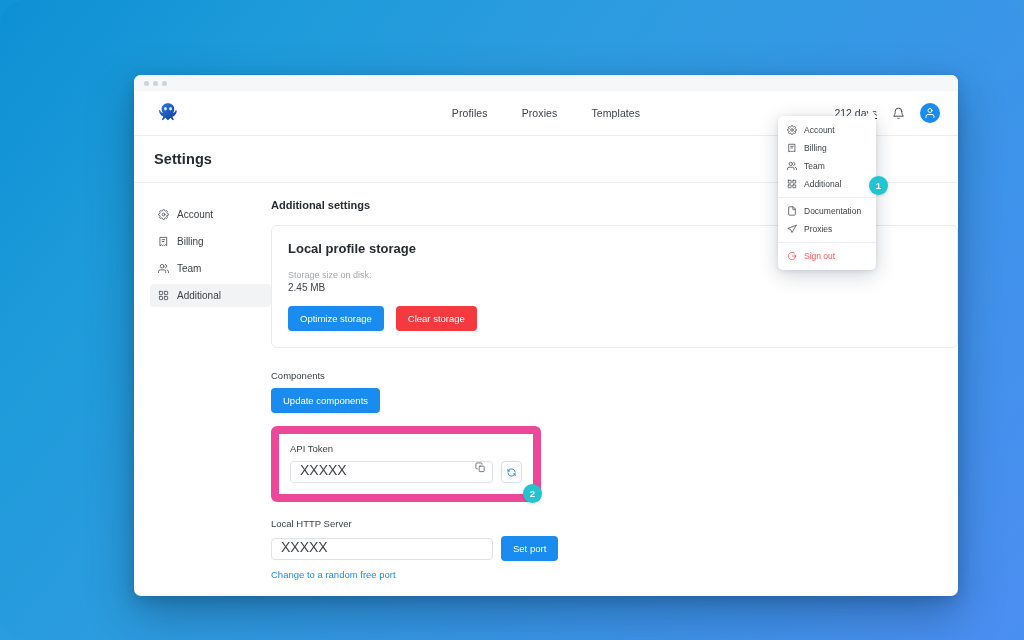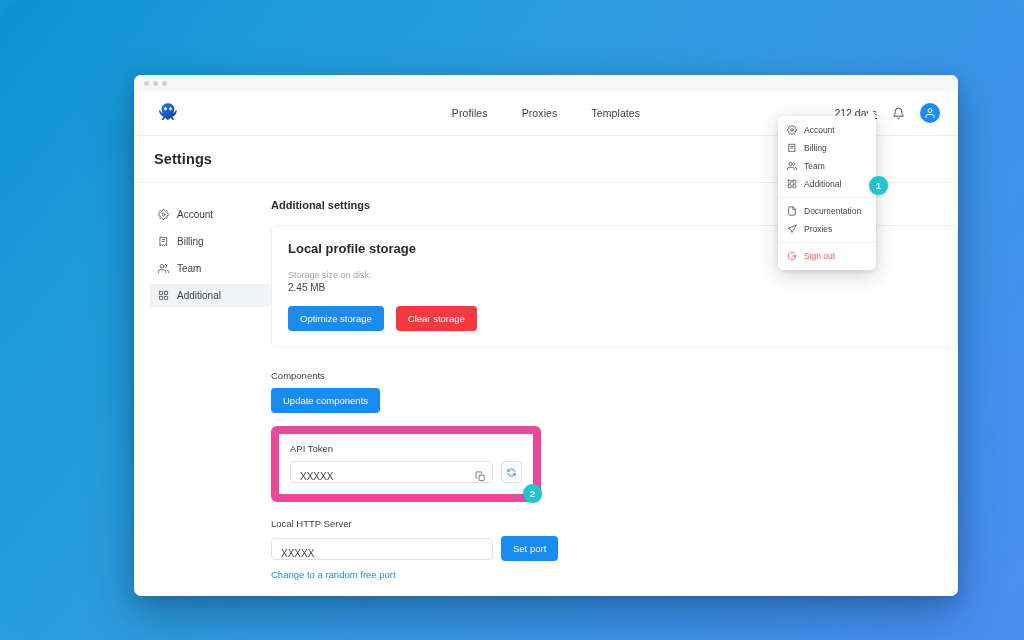--- a/index.html
+++ b/index.html
@@ -63,22 +63,22 @@
   
   .hl-box { position:relative; border:8px solid #ec4899; border-radius:6px; padding:9px 11px 11px 11px; margin-bottom:16px; width:270px; }
   .badge {
     position:absolute; width:19px; height:19px; border-radius:50%; background:#22c5cf;
     color:#fff; font-size:9.5px; display:flex; align-items:center; justify-content:center; font-weight:700;
     box-shadow:0 1px 3px rgba(0,0,0,.16);
   }
   .badge-2 { right:-9px; bottom:-9px; }
   .inp-row { display:flex; align-items:center; gap:8px; }
   .field {
-    border:1px solid #dfe2e5; border-radius:4px; height:22px; display:flex; align-items:flex-end;
-    padding:0 6px 0 9px; background:#fff; font-size:10px; color:#41464b;
+    border:1px solid #dfe2e5; border-radius:4px; height:22px; display:flex; align-items:flex-start;
+    padding:0 6px 0 9px; background:#fff; font-size:14px; color:#41464b;
   }
   .field-api { width:217px; justify-content:space-between; }
   .copy-ico { width:11px; height:11px; color:#5a5f64; display:block; }
   .refresh-btn {
     width:22px; height:22px; border:1px solid #cfe0f5; border-radius:4px; background:#fff;
     display:flex; align-items:center; justify-content:center; cursor:pointer;
   }
   .refresh-ico { width:11px; height:11px; color:#1a8cf0; display:block; }
   
   .field-port { width:222px; }

